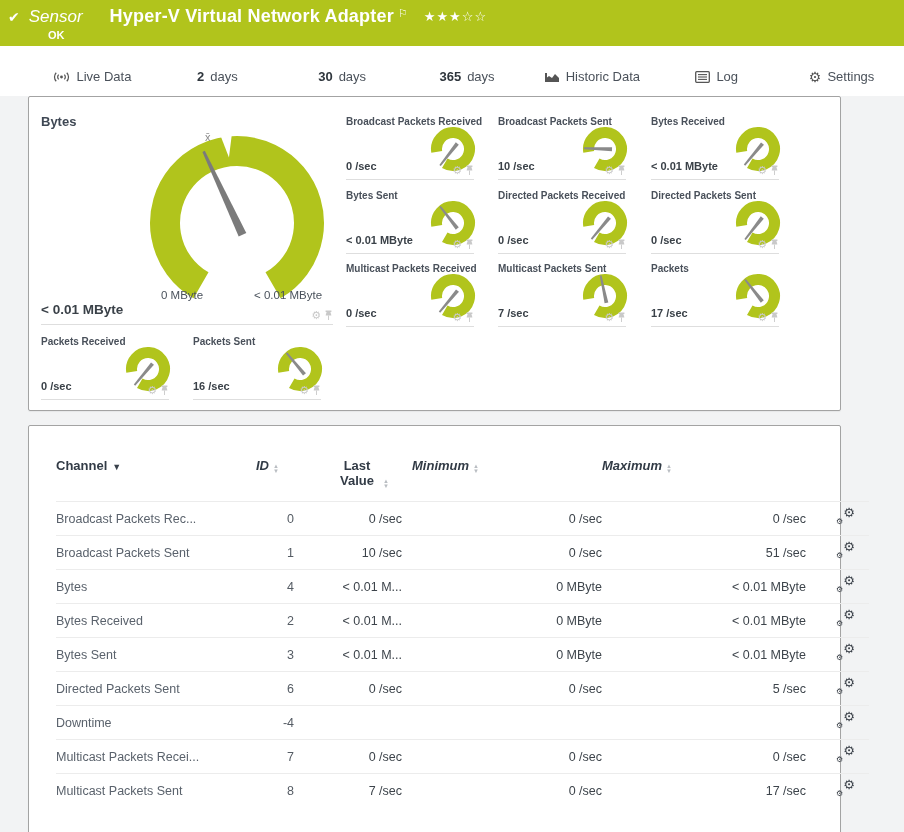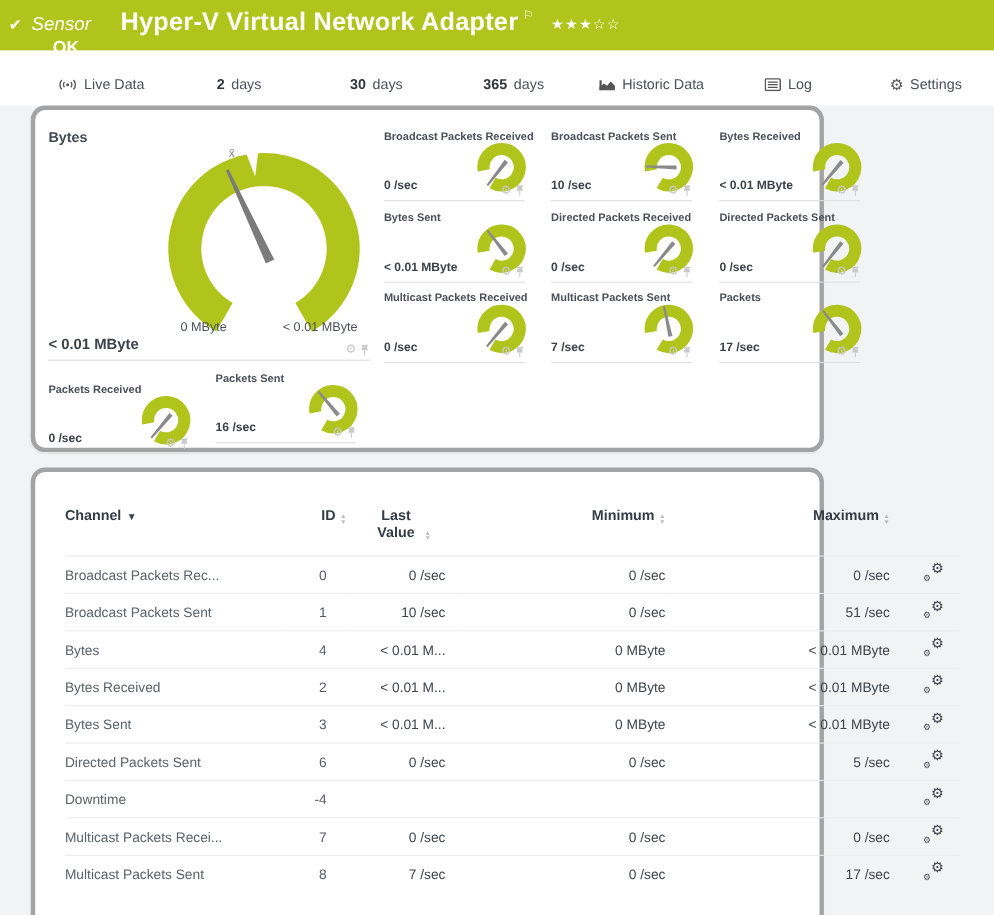--- a/index.html
+++ b/index.html
@@ -3,39 +3,39 @@
 <meta charset="utf-8">
 <style>
   html,body{margin:0;padding:0;width:904px;height:832px;overflow:hidden;
     background:#f2f3f4;font-family:"Liberation Sans","DejaVu Sans",sans-serif;}
 
   
   #greenbar{height:46px;background:#b1c41c;color:#fff;}
   .gb-row{display:flex;align-items:baseline;padding:6px 0 0 8px;}
   .gb-check{font-size:14px;font-weight:700;margin-right:9px;}
   .gb-kind{font-style:italic;font-size:17px;margin-right:27px;}
-  .gb-title{font-weight:700;font-size:23px;letter-spacing:.2px;}
+  .gb-title{font-weight:700;font-size:18px;letter-spacing:.2px;}
   .gb-flag{font-size:11px;margin-left:4px;align-self:flex-start;position:relative;top:1px;cursor:pointer;}
   .gb-stars{font-size:13px;margin-left:16px;letter-spacing:1px;position:relative;top:-1px;cursor:pointer;}
-  .gb-ok{font-size:16px;font-weight:700;margin:2px 0 0 48px;}
+  .gb-ok{font-size:11px;font-weight:700;margin:2px 0 0 48px;}
 
   
   .tabs-wrap{background:#fff;height:50px;}
   #tabs{display:flex;height:100%;align-items:flex-end;padding-left:30px;box-sizing:border-box;overflow:hidden;}
   .tab{display:flex;align-items:center;justify-content:center;gap:6px;flex:1;
     padding-bottom:9px;font-size:13px;color:#4a515a;cursor:pointer;
     border-bottom:3px solid transparent;white-space:nowrap;}
   .tab.active{border-bottom-color:#2d9fd4;flex:1.35;font-weight:700;color:#33393f;}
   .tab-num{color:#2f363d;font-weight:700;}
   .tab-icon{display:inline-flex;align-items:center;}
   .tab-gear{font-size:14px;color:#555;line-height:1;}
 
   
-  .panel{position:absolute;left:28px;width:721px;background:#fff;
-    border:4px solid #a3a3a3;border-radius:13px;box-shadow:0 1px 1px rgba(0,0,0,.05);box-sizing:border-box;}
+  .panel{position:absolute;left:28px;width:813px;background:#fff;
+    border:1px solid #a3a3a3;border-radius:2px;box-shadow:0 1px 1px rgba(0,0,0,.05);box-sizing:border-box;}
   #gauges-panel{top:96px;height:315px;}
   #channels-panel{top:425px;height:470px;}
 
   
   .tile{position:absolute;border-bottom:1px solid #dedede;box-sizing:border-box;cursor:pointer;}
   .tile.small{width:128px;height:67px;}
   .tile.big{left:12px;top:14px;width:292px;height:214px;}
   .t-title{font-size:10px;font-weight:700;color:#49505a;white-space:nowrap;padding-top:3px;}
   .big-title{font-size:13px;color:#3f4854;}
   .small-svg{position:absolute;top:13px;right:-3px;}
@@ -47,21 +47,21 @@
   .big-svg{position:absolute;left:101px;top:17px;}
   .avg-marker{position:absolute;left:164px;top:20px;font-size:11px;color:#8a8a8a;}
   .scale-min{position:absolute;left:120px;top:178px;font-size:11.5px;color:#4a525c;white-space:nowrap;}
   .scale-max{position:absolute;left:213px;top:178px;font-size:11.5px;color:#4a525c;white-space:nowrap;}
 
   
   .table-wrap{padding:16px 27px 0;}
   table{width:100%;border-collapse:collapse;table-layout:fixed;}
   th{font-size:13px;font-weight:700;color:#323b46;padding:16px 0 12px;vertical-align:top;cursor:pointer;}
   th.c-name{text-align:left;}
-  th.num{text-align:right;}
+  th.num{text-align:left;font-style:italic;}
   th.c-last{text-align:center;}
   .th-wrap{display:inline-block;width:44px;text-align:center;}
   td{font-size:12.5px;height:33px;padding:0;border-top:1px solid #ececec;color:#3d444b;}
   td.c-name{color:#5a626c;}
   td.num{text-align:right;}
   td.c-id{padding-right:18px;color:#555c64;}
   td.c-last{padding-right:10px;}
   td.c-gear{text-align:right;padding-right:14px;}
   .sort{display:inline-flex;flex-direction:column;margin-left:4px;vertical-align:2px;}
   .sort span{font-size:6px;line-height:5px;color:#b9bdc2;}
@@ -344,21 +344,21 @@
           <span class="mini-gear">⚙</span>
           <span class="pin-ic">
             <svg width="9" height="11" viewBox="0 0 9 11" fill="#c9c9c9">
               <rect x="1.6" y="0.5" width="5.8" height="1.5"></rect>
               <polygon points="2.6,2 6.4,2 7.4,5.5 1.6,5.5"></polygon>
               <rect x="4.1" y="5.5" width="0.9" height="4.5"></rect>
             </svg>
           </span>
         </div>
       </div>
-      <div class="tile small" style="left: 12px; top: 246px;">
+      <div class="tile small" style="left: 12px; top: 236px;">
         <div class="t-title">Packets Received</div>
         <svg class="small-svg" width="48" height="46" viewBox="0 0 48 46">
           <path d="M 7.75 25.87 A 16.5 16.5 0 1 1 15.75 37.29" fill="none" stroke="#b1c41c" stroke-width="11"></path>
           <g transform="translate(24,23) rotate(-140)">
             <polygon points="-0.9,-21 0.9,-21 1.9,7 -1.9,7" fill="#8a8a8a"></polygon>
           </g>
         </svg>
         <div class="t-value">0 /sec</div>
         <div class="t-foot">
           <span class="mini-gear">⚙</span>

